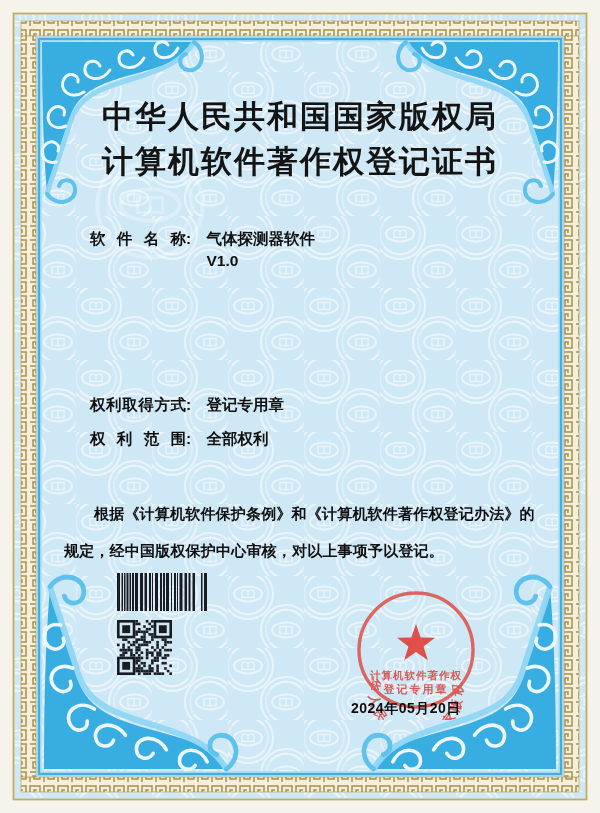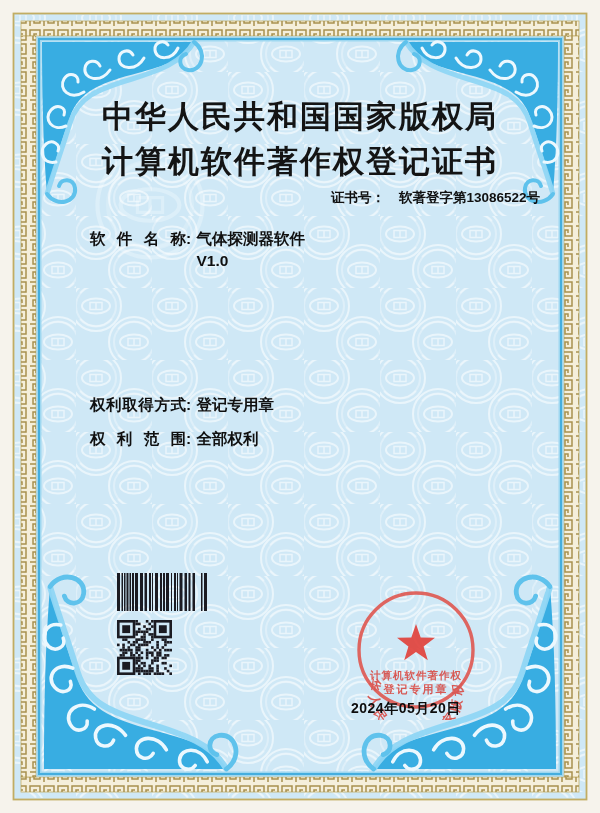--- a/index.html
+++ b/index.html
@@ -8,21 +8,21 @@
   .deco-svg{position:absolute;left:0;top:0;width:600px;height:813px;display:block;}
   .layer{position:absolute;left:0;top:0;width:600px;height:794px;}
   .title{position:absolute;left:0;width:600px;text-align:center;
          font-family:"Liberation Serif",serif;font-weight:800;color:#141414;
          font-size:31px;letter-spacing:2px;white-space:nowrap;}
   .certno{position:absolute;right:60px;top:189px;font-size:13.5px;font-weight:700;color:#101010;white-space:nowrap;}
   .certno .gap{margin-left:14px;}
   .frow{position:absolute;left:66px;font-size:15.5px;font-weight:700;color:#101010;white-space:nowrap;line-height:22px;}
   .flabel{display:inline-block;width:96px;text-align:justify;text-align-last:justify;vertical-align:top;margin-left:24px;}
   .fcolon{display:inline-block;vertical-align:top;}
-  .fvalue{display:inline-block;margin-left:1px;vertical-align:top;}
+  .fvalue{display:inline-block;margin-left:11px;vertical-align:top;}
   .statement{position:absolute;left:64px;top:495px;width:476px;font-size:15px;font-weight:700;
              color:#101010;line-height:37px;text-indent:2em;letter-spacing:0.2px;}
   .barcode{position:absolute;left:117px;top:573px;width:90px;height:38px;}
   .qrcode{position:absolute;left:117px;top:620px;width:55px;height:55px;}
   .seal{position:absolute;left:349px;top:586px;width:134px;height:134px;opacity:0.88;}
   .date{position:absolute;left:351px;top:700px;font-size:14px;font-weight:800;color:#0d0d0d;letter-spacing:0.5px;white-space:nowrap;}
 </style>
 </head>
 <body>
 
@@ -88,42 +88,40 @@
     <use href="#corner" transform="translate(32,32)"></use>
     <use href="#corner" transform="translate(568,32) scale(-1,1)"></use>
     <use href="#corner" transform="translate(32,781) scale(1.2,-1.2)"></use>
     <use href="#corner" transform="translate(568,781) scale(-1.2,-1.2)"></use>
   </svg>
 
   <div class="layer">
     <div class="title" style="top:96px">中华人民共和国国家版权局</div>
     <div class="title" style="top:141px">计算机软件著作权登记证书</div>
 
-    <div class="certno">
-      <span>证书号：</span><span class="gap">软著登字第13086522号</span>
-    </div>
 
     <div class="frow" style="top:228px">
       <span class="flabel">软件名称</span><span class="fcolon">:</span>
       <span class="fvalue"><span>气体探测器软件</span><br>
       <span>V1.0</span></span>
     </div>
 
 
     <div class="frow" style="top:394px">
       <span class="flabel">权利取得方式</span><span class="fcolon">:</span>
       <span class="fvalue">登记专用章</span>
     </div>
 
     <div class="frow" style="top:428px">
       <span class="flabel">权利范围</span><span class="fcolon">:</span>
       <span class="fvalue">全部权利</span>
     </div>
 
 
+    <div class="statement">根据《计算机软件保护条例》和《计算机软件著作权登记办法》的规定，经中国版权保护中心审核，对以上事项予以登记。</div>
 
     <div class="barcode" id="barcode"><svg width="90" height="38" viewBox="0 0 90 38" fill="#1b1b22">
           <rect x="0" width="3" height="38"></rect>
           <rect x="4.5" width="1.5" height="38"></rect>
           <rect x="7.0" width="1.5" height="38"></rect>
           <rect x="9.5" width="2" height="38"></rect>
           <rect x="12.5" width="1.5" height="38"></rect>
           <rect x="15.0" width="2" height="38"></rect>
           <rect x="18.0" width="3" height="38"></rect>
           <rect x="23.0" width="3" height="38"></rect>

